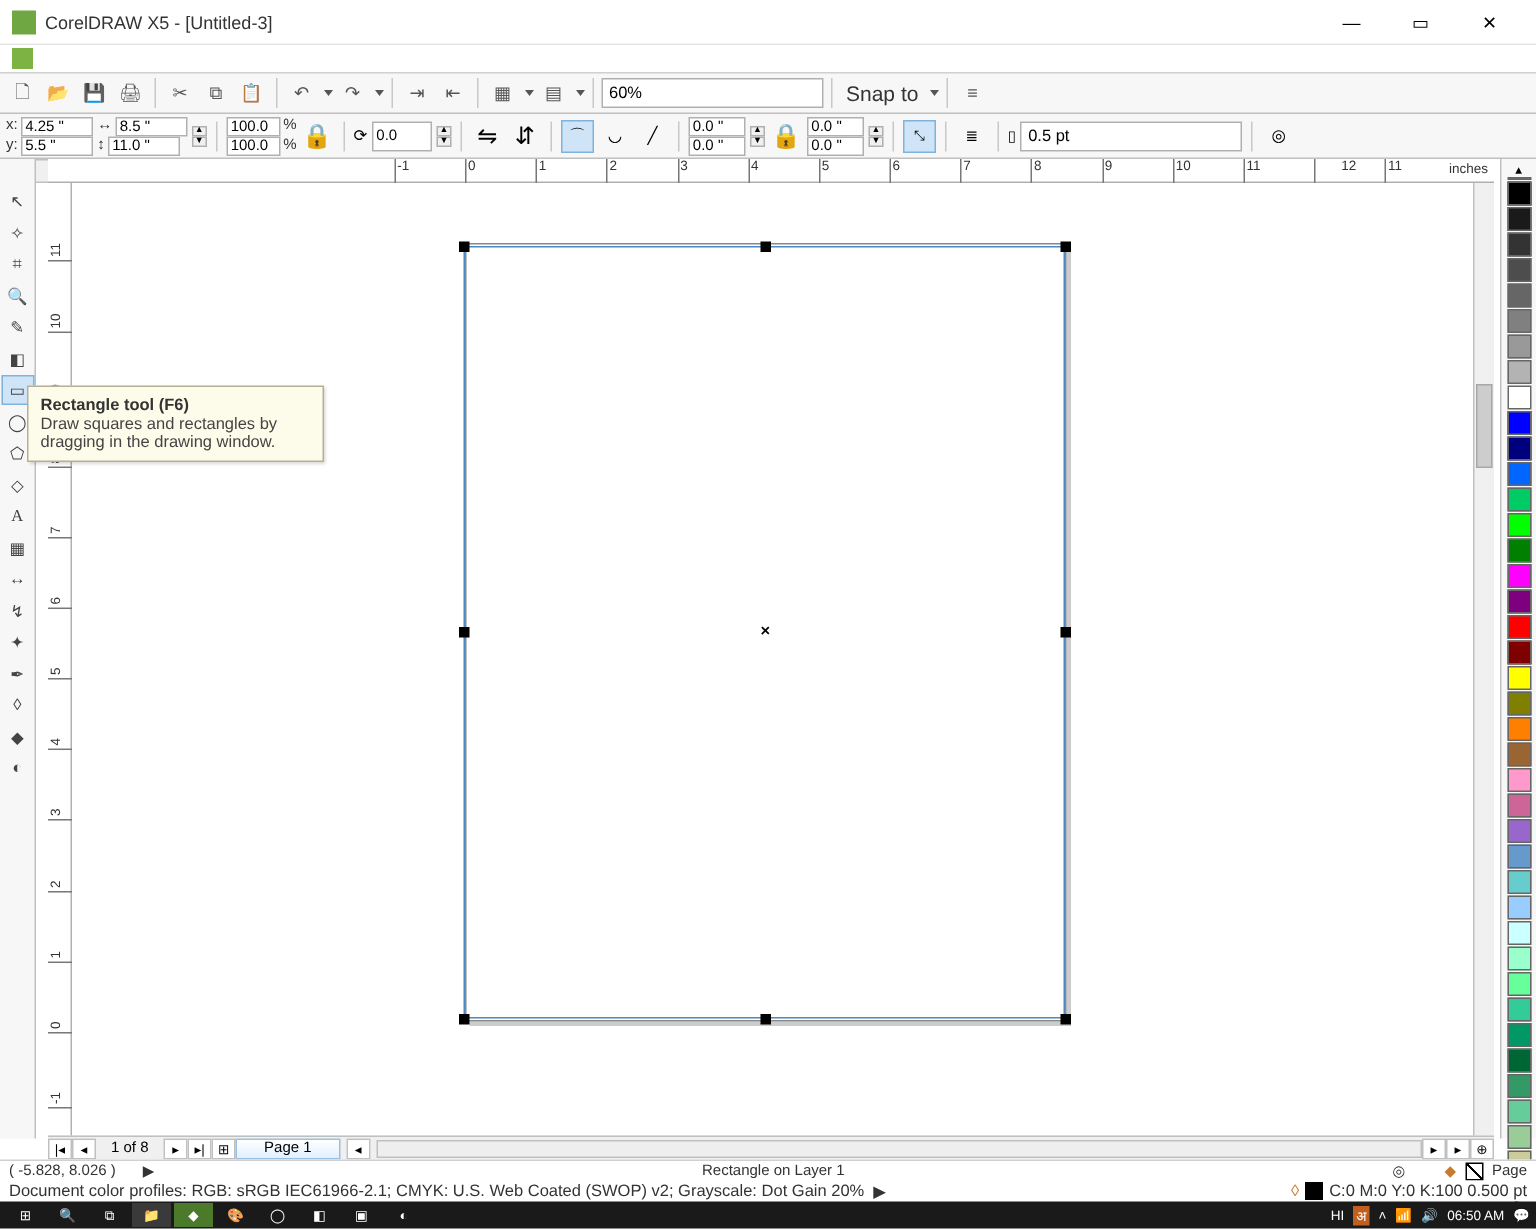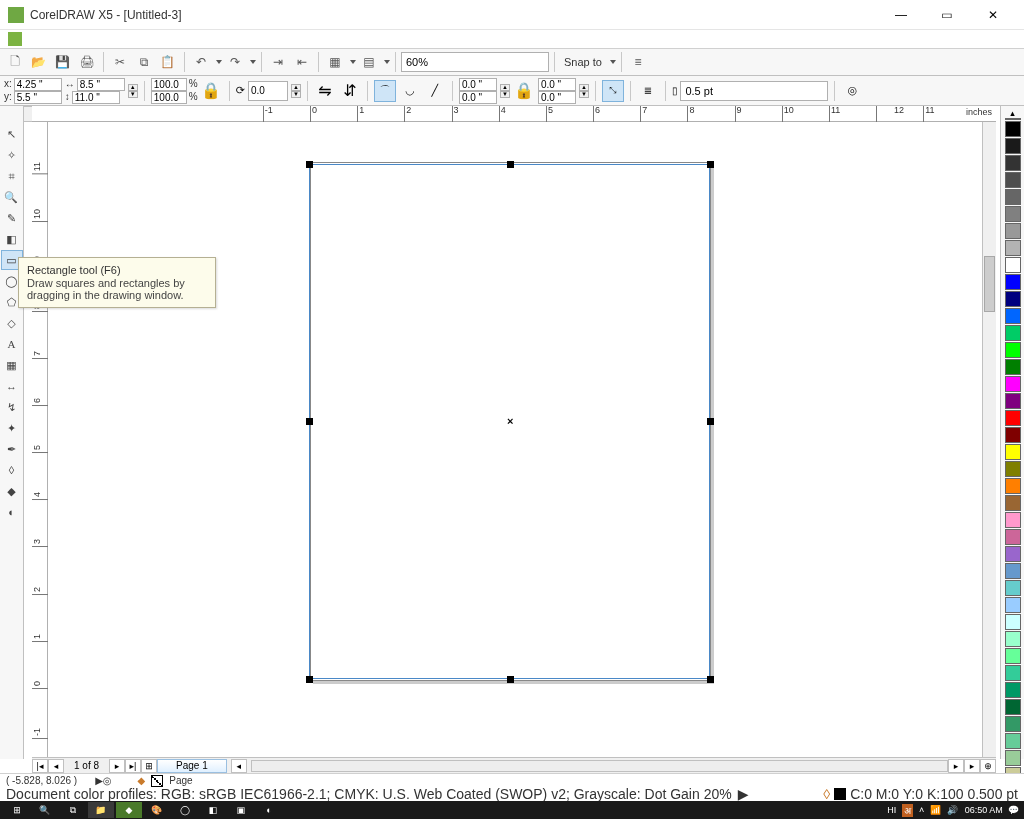--- a/index.html
+++ b/index.html
@@ -14,21 +14,21 @@
 
 .subbar { height: 18px; display: flex; align-items: center; padding: 0 8px; }
 .subbar .docicon { width: 14px; height: 14px; background: #7cb342; }
 
 
 .toolbar { height: 28px; background: #f7f7f7; border-top: 1px solid #d0d0d0; border-bottom: 1px solid #c0c0c0; display: flex; align-items: center; padding: 0 4px; gap: 2px; }
 .tbtn { width: 22px; height: 22px; display: flex; align-items: center; justify-content: center; border: 1px solid transparent; border-radius: 2px; }
 .tsep { width: 1px; height: 20px; background: #c8c8c8; margin: 0 3px; }
 .arrow-down { width: 0; height: 0; border-left: 3px solid transparent; border-right: 3px solid transparent; border-top: 4px solid #555; margin-left: 2px; align-self: center; }
 .zoom-sel { height: 20px; border: 1px solid #b0b0b0; font-size: 11px; min-width: 60px; background: #fff; padding-left: 4px; }
-.snapto { font-size: 11px; color: #333; margin: 16px 4px; }
+.snapto { font-size: 14px; color: #333; margin: 16px 4px; }
 .miniicon { font-size: 12px; color: #555; }
 
 
 .propbar { height: 30px; background: #f7f7f7; border-bottom: 1px solid #c0c0c0; display: flex; align-items: center; padding: 0 4px; gap: 3px; }
 .xy-block { display: flex; flex-direction: column; font-size: 10px; line-height: 12px; color: #333; }
 .xy-row { display: flex; align-items: center; gap: 2px; }
 .xy-input { width: 48px; height: 13px; border: 1px solid #b0b0b0; font-size: 10px; padding: 0 2px; background: #fff; }
 .propbtn { width: 22px; height: 22px; border: 1px solid transparent; display: flex; align-items: center; justify-content: center; }
 .propbtn.active { background: #cfe5f7; border: 1px solid #7fb3dc; }
 .propbtn.active2 { background: #cfe5f7; border: 1px solid #7fb3dc; }
@@ -57,34 +57,34 @@
 
 .canvas-area { position: absolute; top: 122px; left: 48px; right: 28px; bottom: 60px; background: #ffffff; overflow: hidden; }
 .page-shadow { position: absolute; left: 265px; top: 43px; width: 401px; height: 519px; background: #ccc; }
 .page { position: absolute; left: 262px; top: 40px; width: 401px; height: 519px; background: #fff; border: 1px solid #888; }
 .sel-rect { position:absolute; left: 261px; top: 42px; width: 401px; height: 515px; border:1px solid #4a88c7; }
 .handle { position:absolute; width:7px; height:7px; background:#000; }
 .centerx { position:absolute; font-size:11px; font-weight:bold; color:#000; }
 
 
 .tooltip { position: absolute; left: 18px; top: 257px; width: 198px; background: #fdfceb; border: 1px solid #b5b093; padding: 6px 8px; font-size: 11px; color: #444; box-shadow: 1px 1px 2px rgba(0,0,0,0.15); }
-.tooltip .tt-title { font-weight: normal; margin-bottom: 1px; color:#333;}
+.tooltip .tt-title { font-weight: bold; margin-bottom: 1px; color:#333;}
 
 
 .pagenav { position: absolute; left: 32px; right: 28px; bottom: 46px; height: 16px; background: #f0f0f0; border-top: 1px solid #c0c0c0; display: flex; align-items: center; font-size: 10px; }
 .pagenav .pn { width: 16px; height:14px; display:flex; align-items:center; justify-content:center; border:1px solid #c0c0c0; background:#fff; font-size:9px;}
 .pagenav .pcount { padding: 0 10px; }
 .pagenav .tab { background: linear-gradient(#fff,#e0f0ff); border:1px solid #9abfe0; padding: 0 18px; height:14px; display:flex; align-items:center;}
 .pagenav .hscroll { flex:1; height:12px; background:#eee; border:1px solid #c0c0c0; margin-left:4px;}
 
 
 .status1 { position: absolute; left: 0; right: 0; bottom: 32px; height: 14px; font-size: 10px; color: #333; background: #fff; display: flex; align-items: center; padding: 0 6px; border-top: 1px solid #d0d0d0; }
 .status1 .mid { flex:1; text-align:center; }
 .status1 .right { display:flex; align-items:center; gap:6px; }
-.status2 { position: absolute; left: 0; right: 0; bottom: 18px; height: 14px; font-size: 14px; color: #333; background: #fff; display: flex; align-items: center; padding: 0 6px; }
+.status2 { position: absolute; left: 0; right: 0; bottom: 18px; height: 14px; font-size: 11px; color: #333; background: #fff; display: flex; align-items: center; padding: 0 6px; }
 .nofill { width:12px; height:12px; border:1px solid #000; background:linear-gradient(to top right, transparent 45%, #000 45%, #000 55%, transparent 55%); }
 
 
 .taskbar { position: absolute; left: 0; right: 0; bottom: 0; height: 18px; background: #1a1a1a; display: flex; align-items: center; padding: 0 4px; gap: 2px; }
 .taskbar .tb { width: 26px; height: 16px; display: flex; align-items: center; justify-content: center; color: #fff; font-size: 9px; }
 .taskbar .tb.active { background: #3a3a3a; }
 .taskbar .spacer { flex: 1; }
 .taskbar .tray { color: #fff; font-size: 9px; display: flex; align-items: center; gap: 6px; }
 
 
@@ -414,20 +414,21 @@
   <div class="pn">◂</div>
   <div class="hscroll"></div>
   <div class="pn">▸</div>
   <div class="pn">▸</div>
   <div class="pn">⊕</div>
 </div>
 
 <div class="status1">
   <span>( -5.828, 8.026 )</span>
   <span style="margin-left:18px;">▶</span>
+  <span class="mid">Rectangle on Layer 1</span>
   <span class="right">
     <span>◎</span>
     <span style="width:14px;"></span>
     <span style="color:#c97b2c;">◆</span>
     <span class="nofill"></span>
     <span>Page</span>
   </span>
 </div>
 
 <div class="status2">

